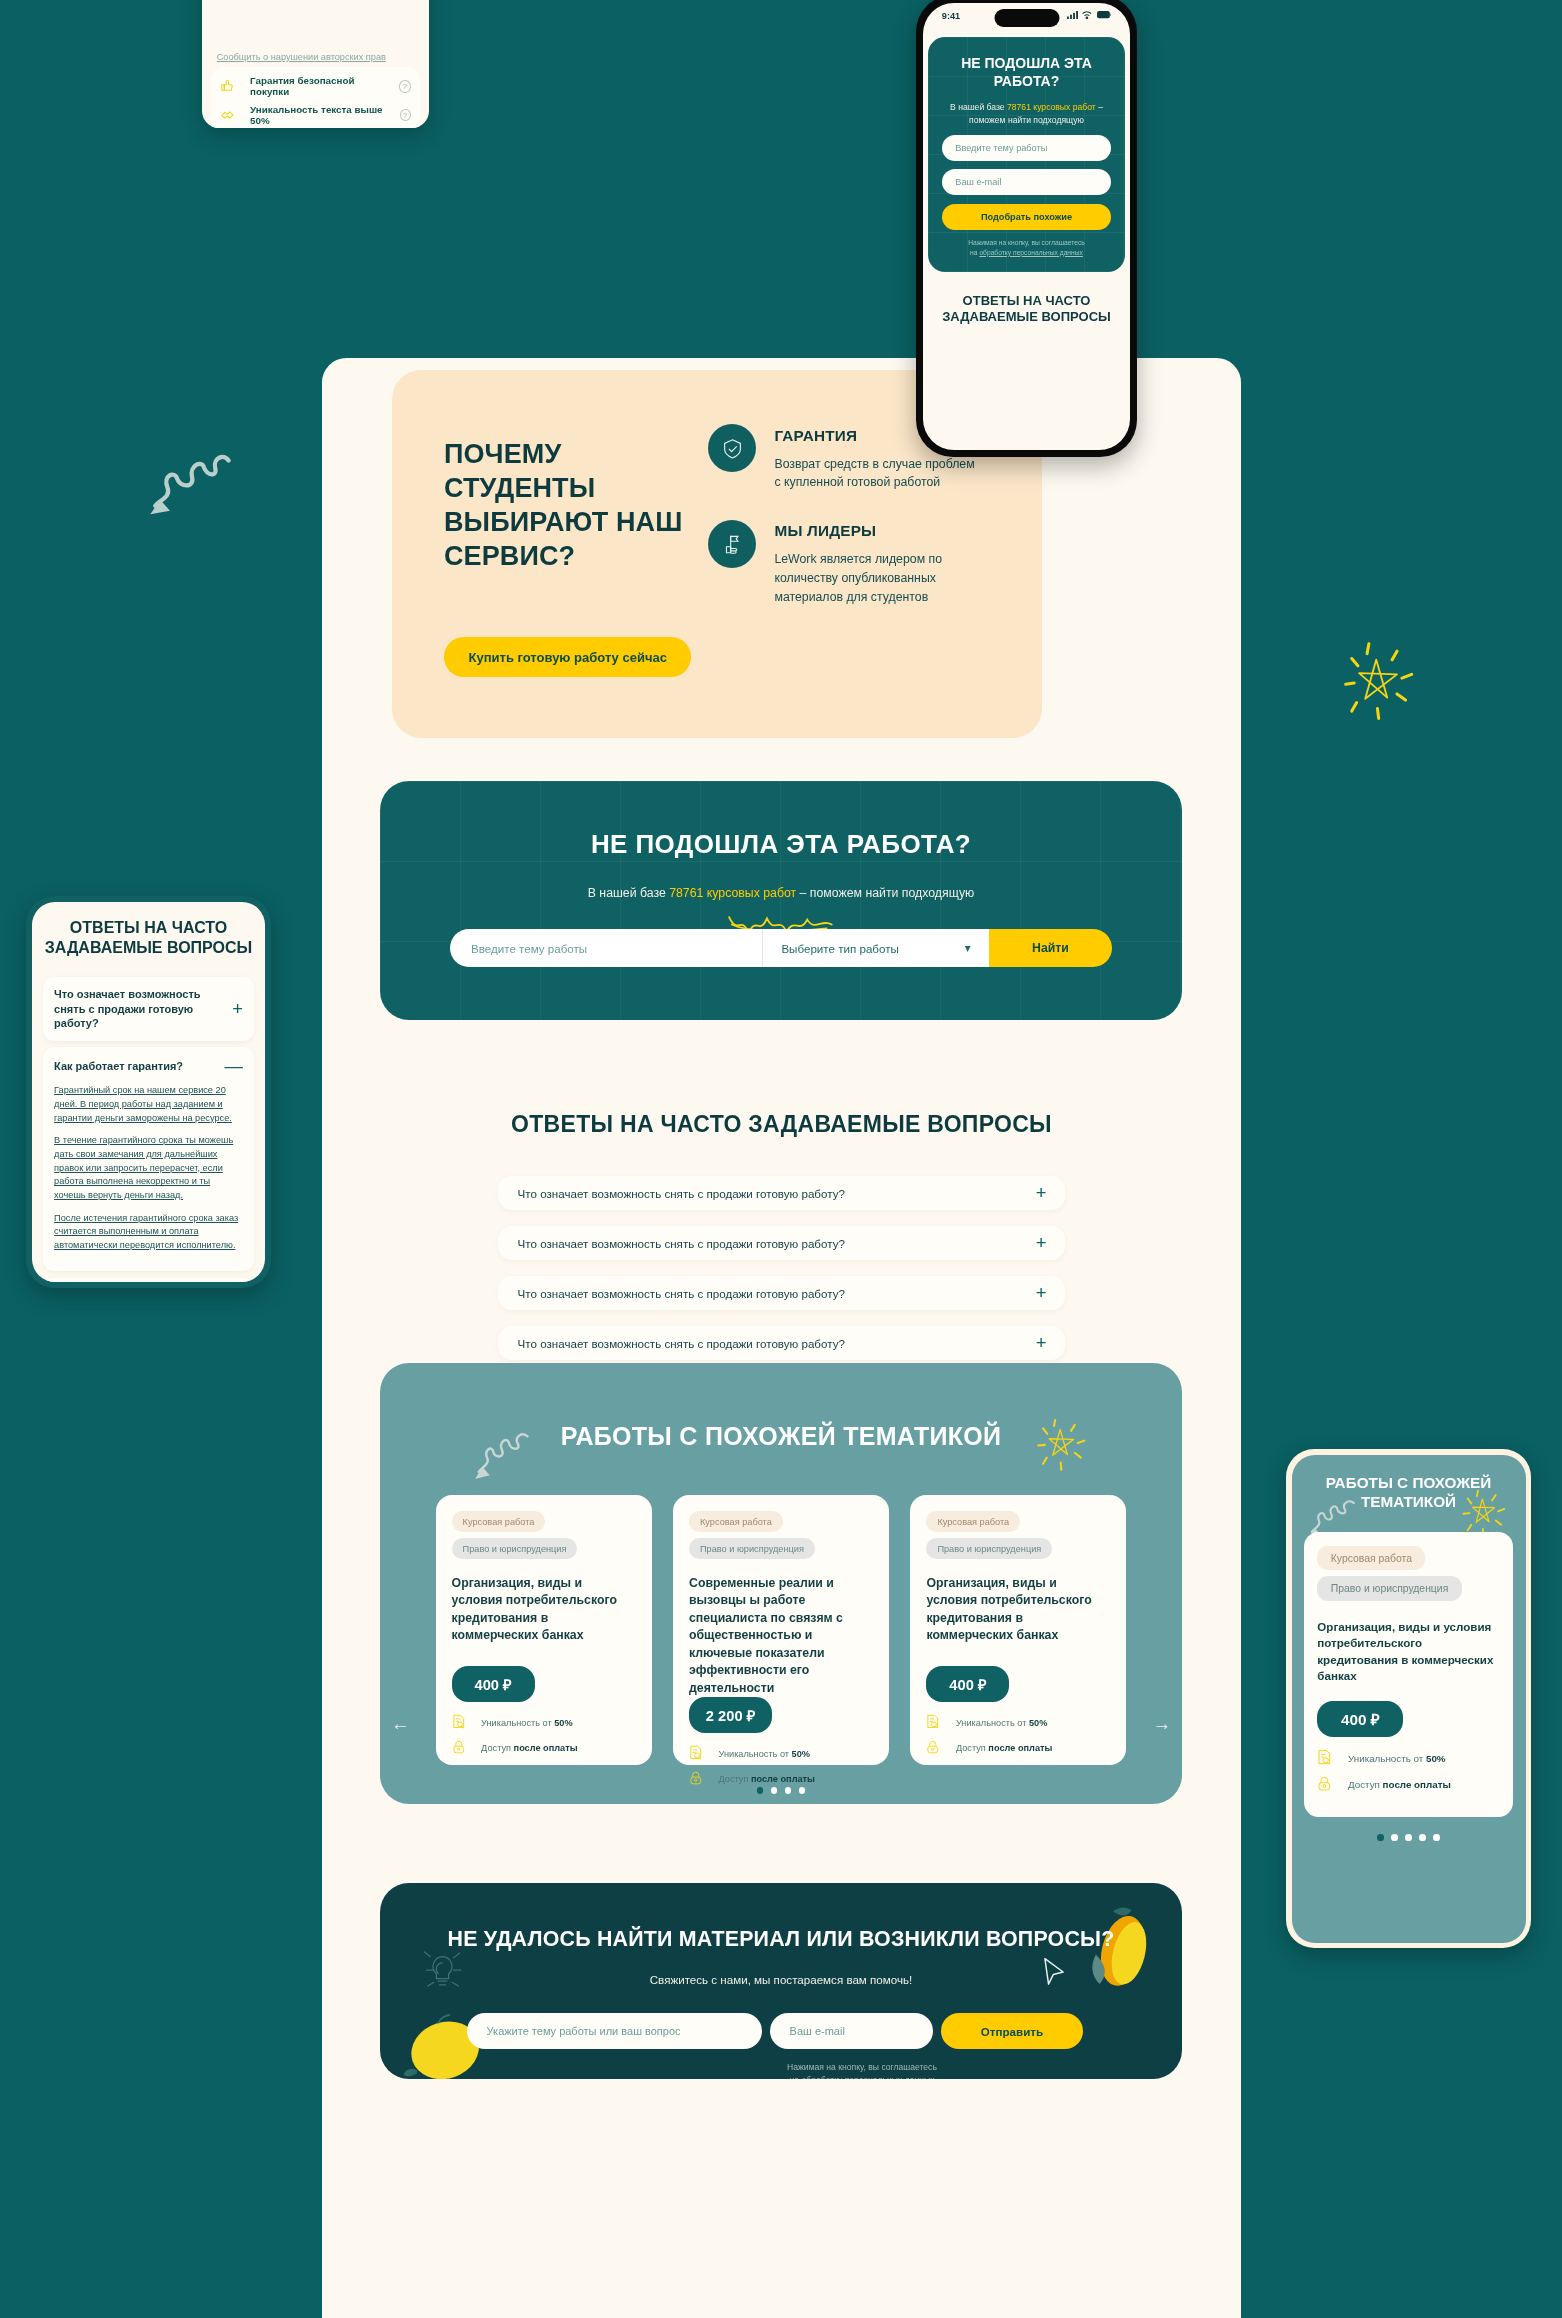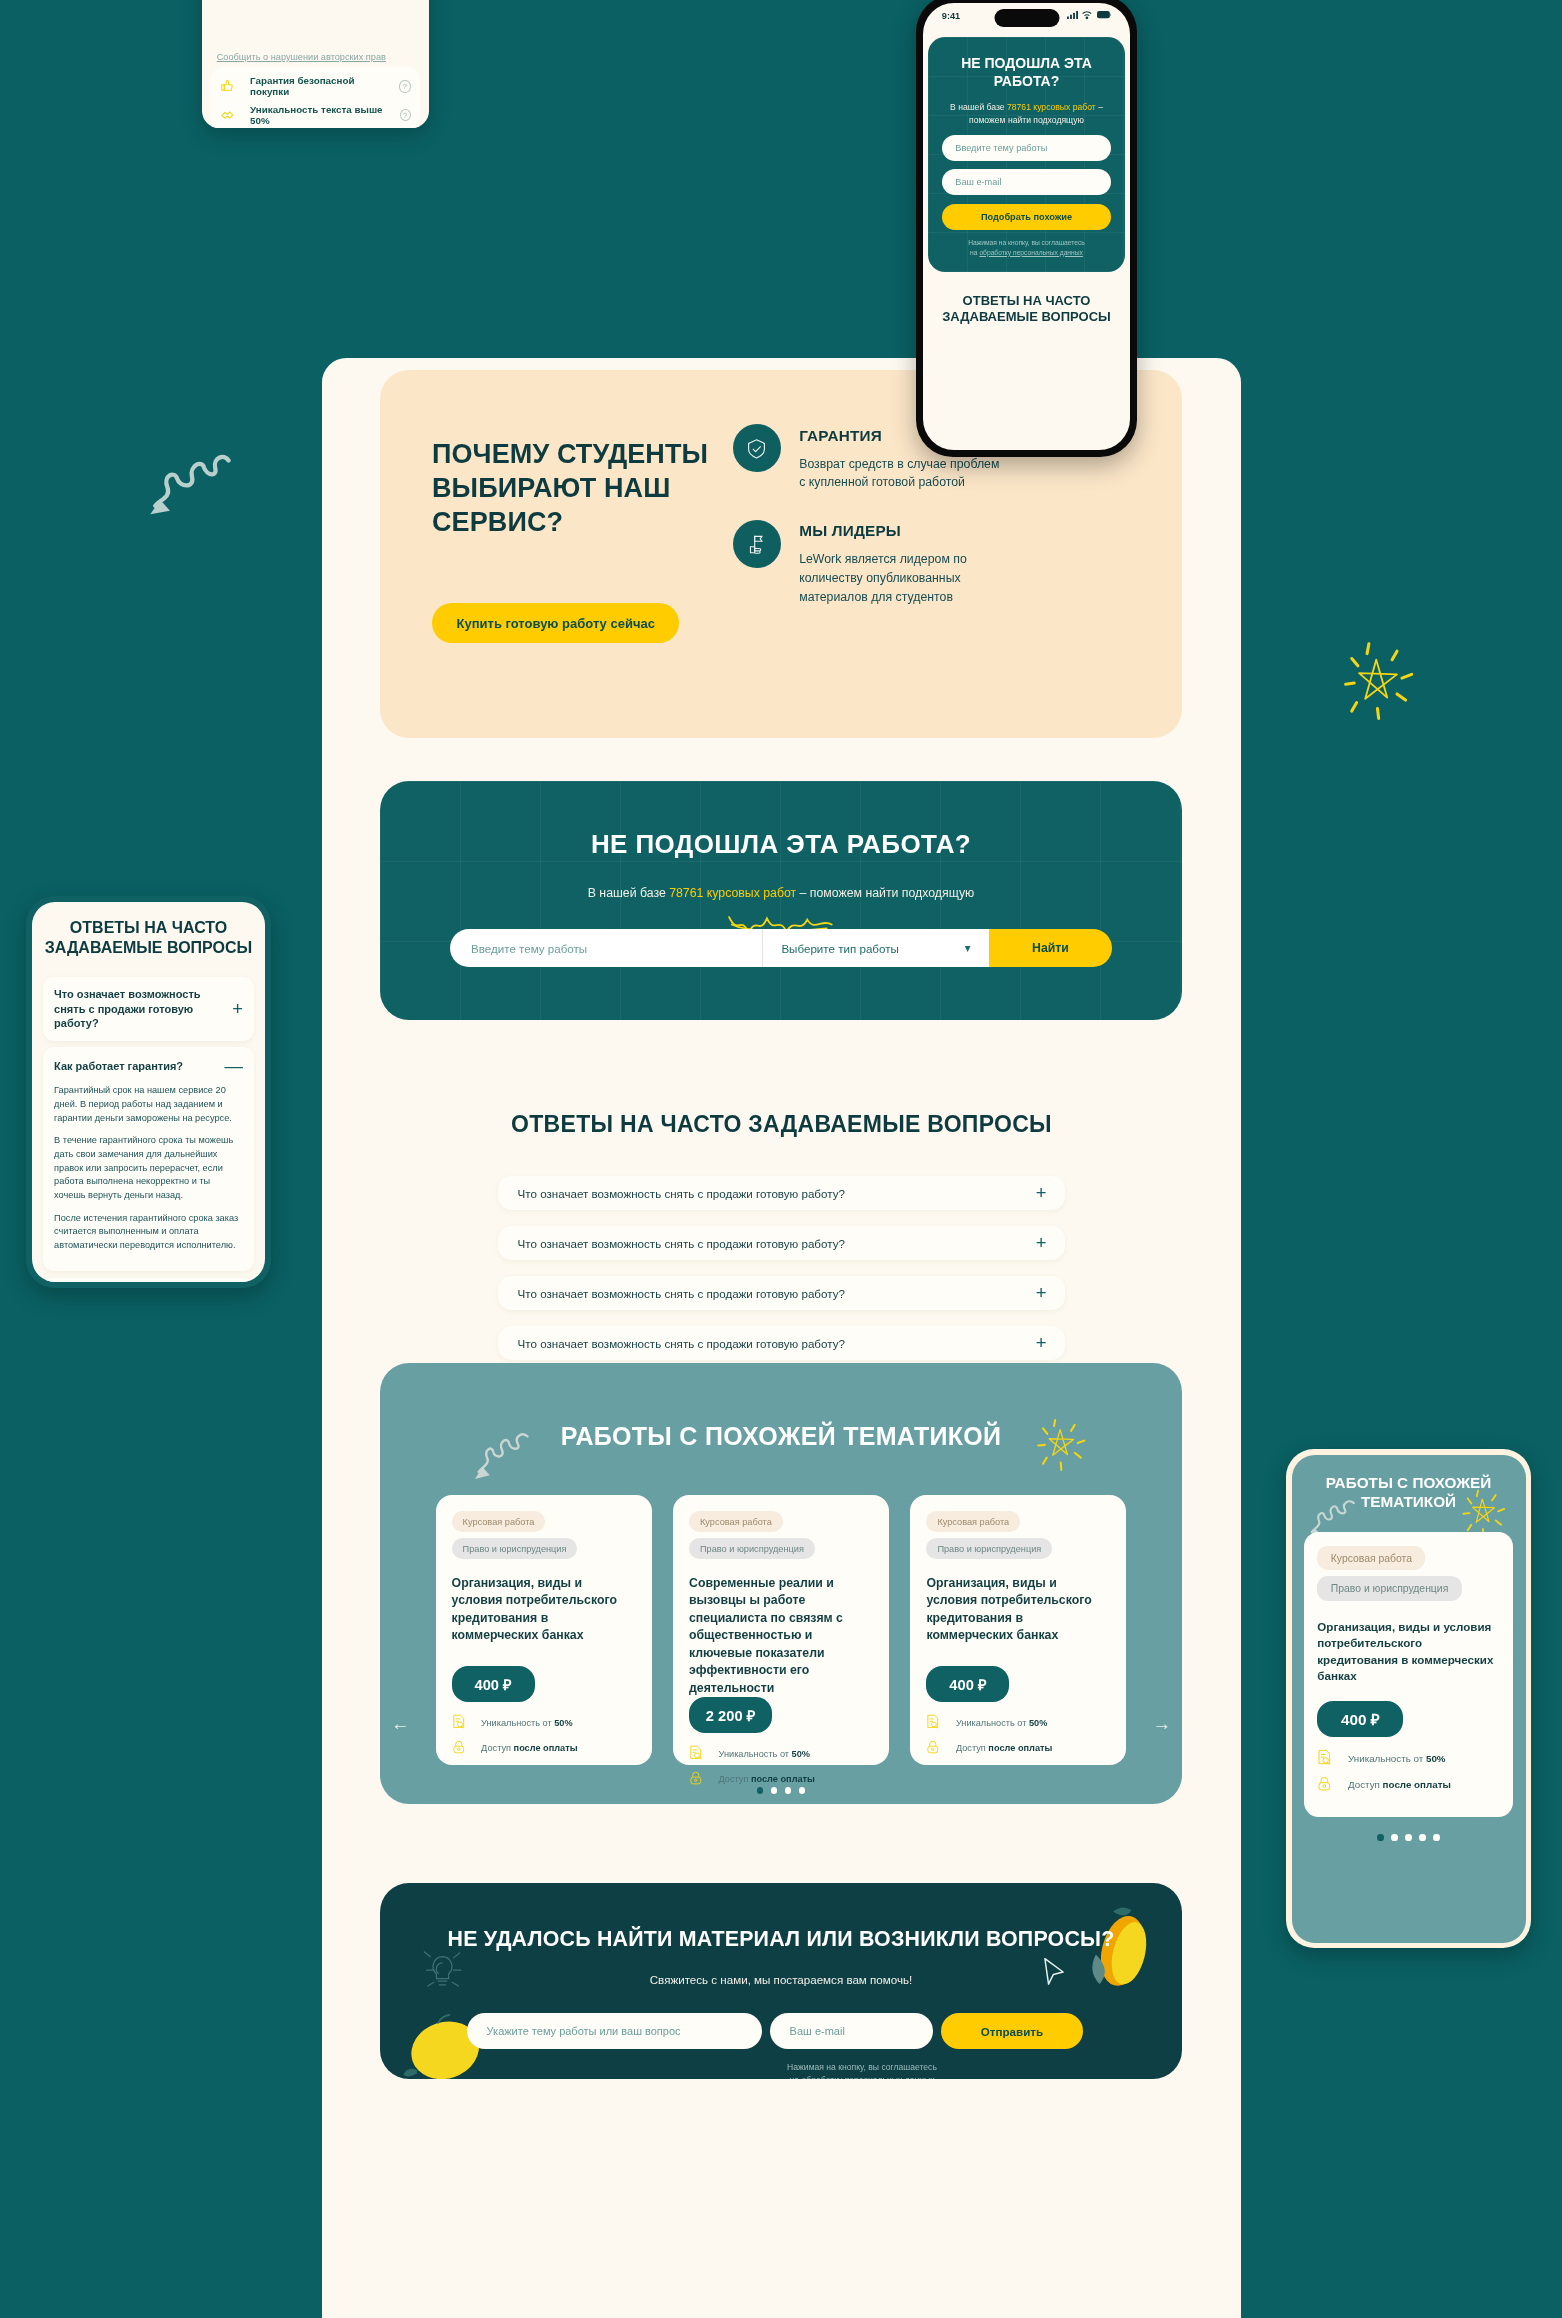--- a/index.html
+++ b/index.html
@@ -16,22 +16,22 @@
     position: absolute;
     left: 322px; top: 358px;
     width: 919px; height: 1960px;
     background: #fdf9f0;
     border-radius: 24.5px 24.5px 0 0;
   }
 
   
   .why {
     position: absolute;
-    left: 58px; top: 12.3px;
-    width: 802px; height: 368px;
+    left: 70px; top: 12.3px;
+    width: 650px; height: 368px;
     background: #fbe6c8;
     border-radius: 29px;
     display: flex;
   }
   .why-left { width: 343px; padding: 67px 0 0 52px; }
   .why-title {
     font-size: 27px; font-weight: 800; line-height: 1.26;
     color: #0d3b3f; letter-spacing: 0.1px;
   }
   .why-cta {
@@ -318,21 +318,21 @@
     padding: 9.8px 11px; margin-bottom: 6.7px;
     box-shadow: 0 1.2px 4.9px rgba(140,110,60,.07);
   }
   .mfaq-q-row { display: flex; align-items: center; gap: 7.4px; }
   .mfaq-q {
     flex: 1 1 auto; font-size: 11px; font-weight: 700;
     color: #123f42; line-height: 1.33;
   }
   .mfaq-sign { font-size: 18.4px; font-weight: 400; color: #0f6163; line-height: 1; }
   .mfaq-a { font-size: 9.2px; line-height: 1.5; color: #1d5356; margin-top: 8.6px; }
-  .mfaq-a p { margin-bottom: 8.6px; }
+  .mfaq-a p { margin-bottom: 8.6px; text-decoration: underline; }
 
   
   .msim {
     left: 1286px; top: 1449px; width: 245px; height: 499px;
     background: #fdf3e0; border-radius: 28px; padding: 5.5px;
     box-shadow: 0 7.4px 22px rgba(0,0,0,.25);
   }
   .msim-in {
     width: 100%; height: 100%; background: #679fa2;
     border-radius: 23px; padding: 18.4px 12.3px 0; position: relative;

